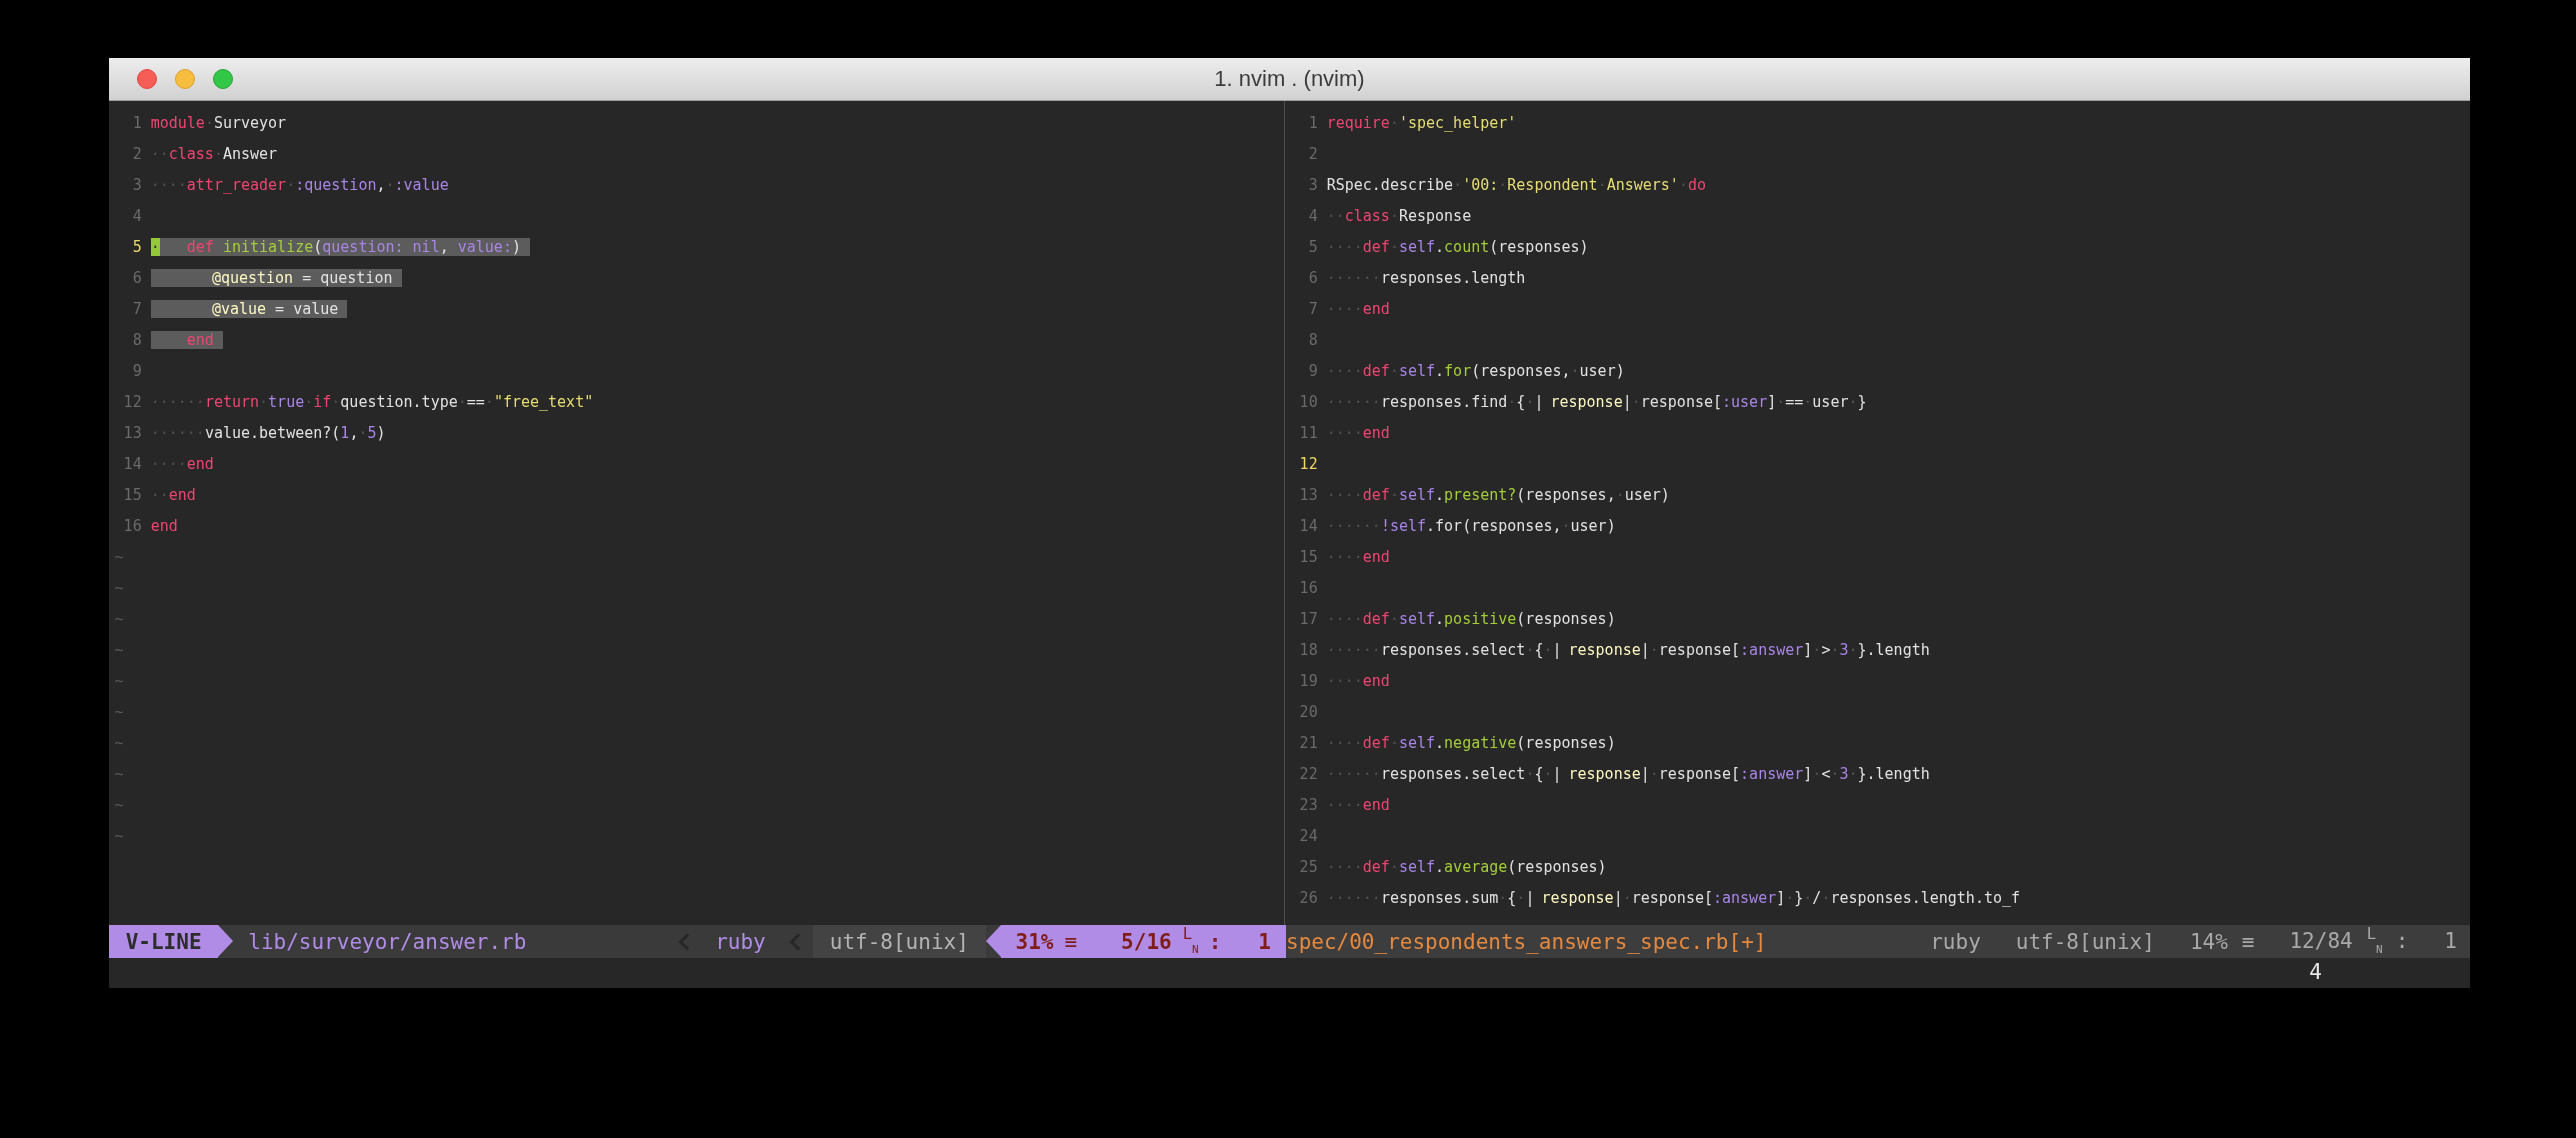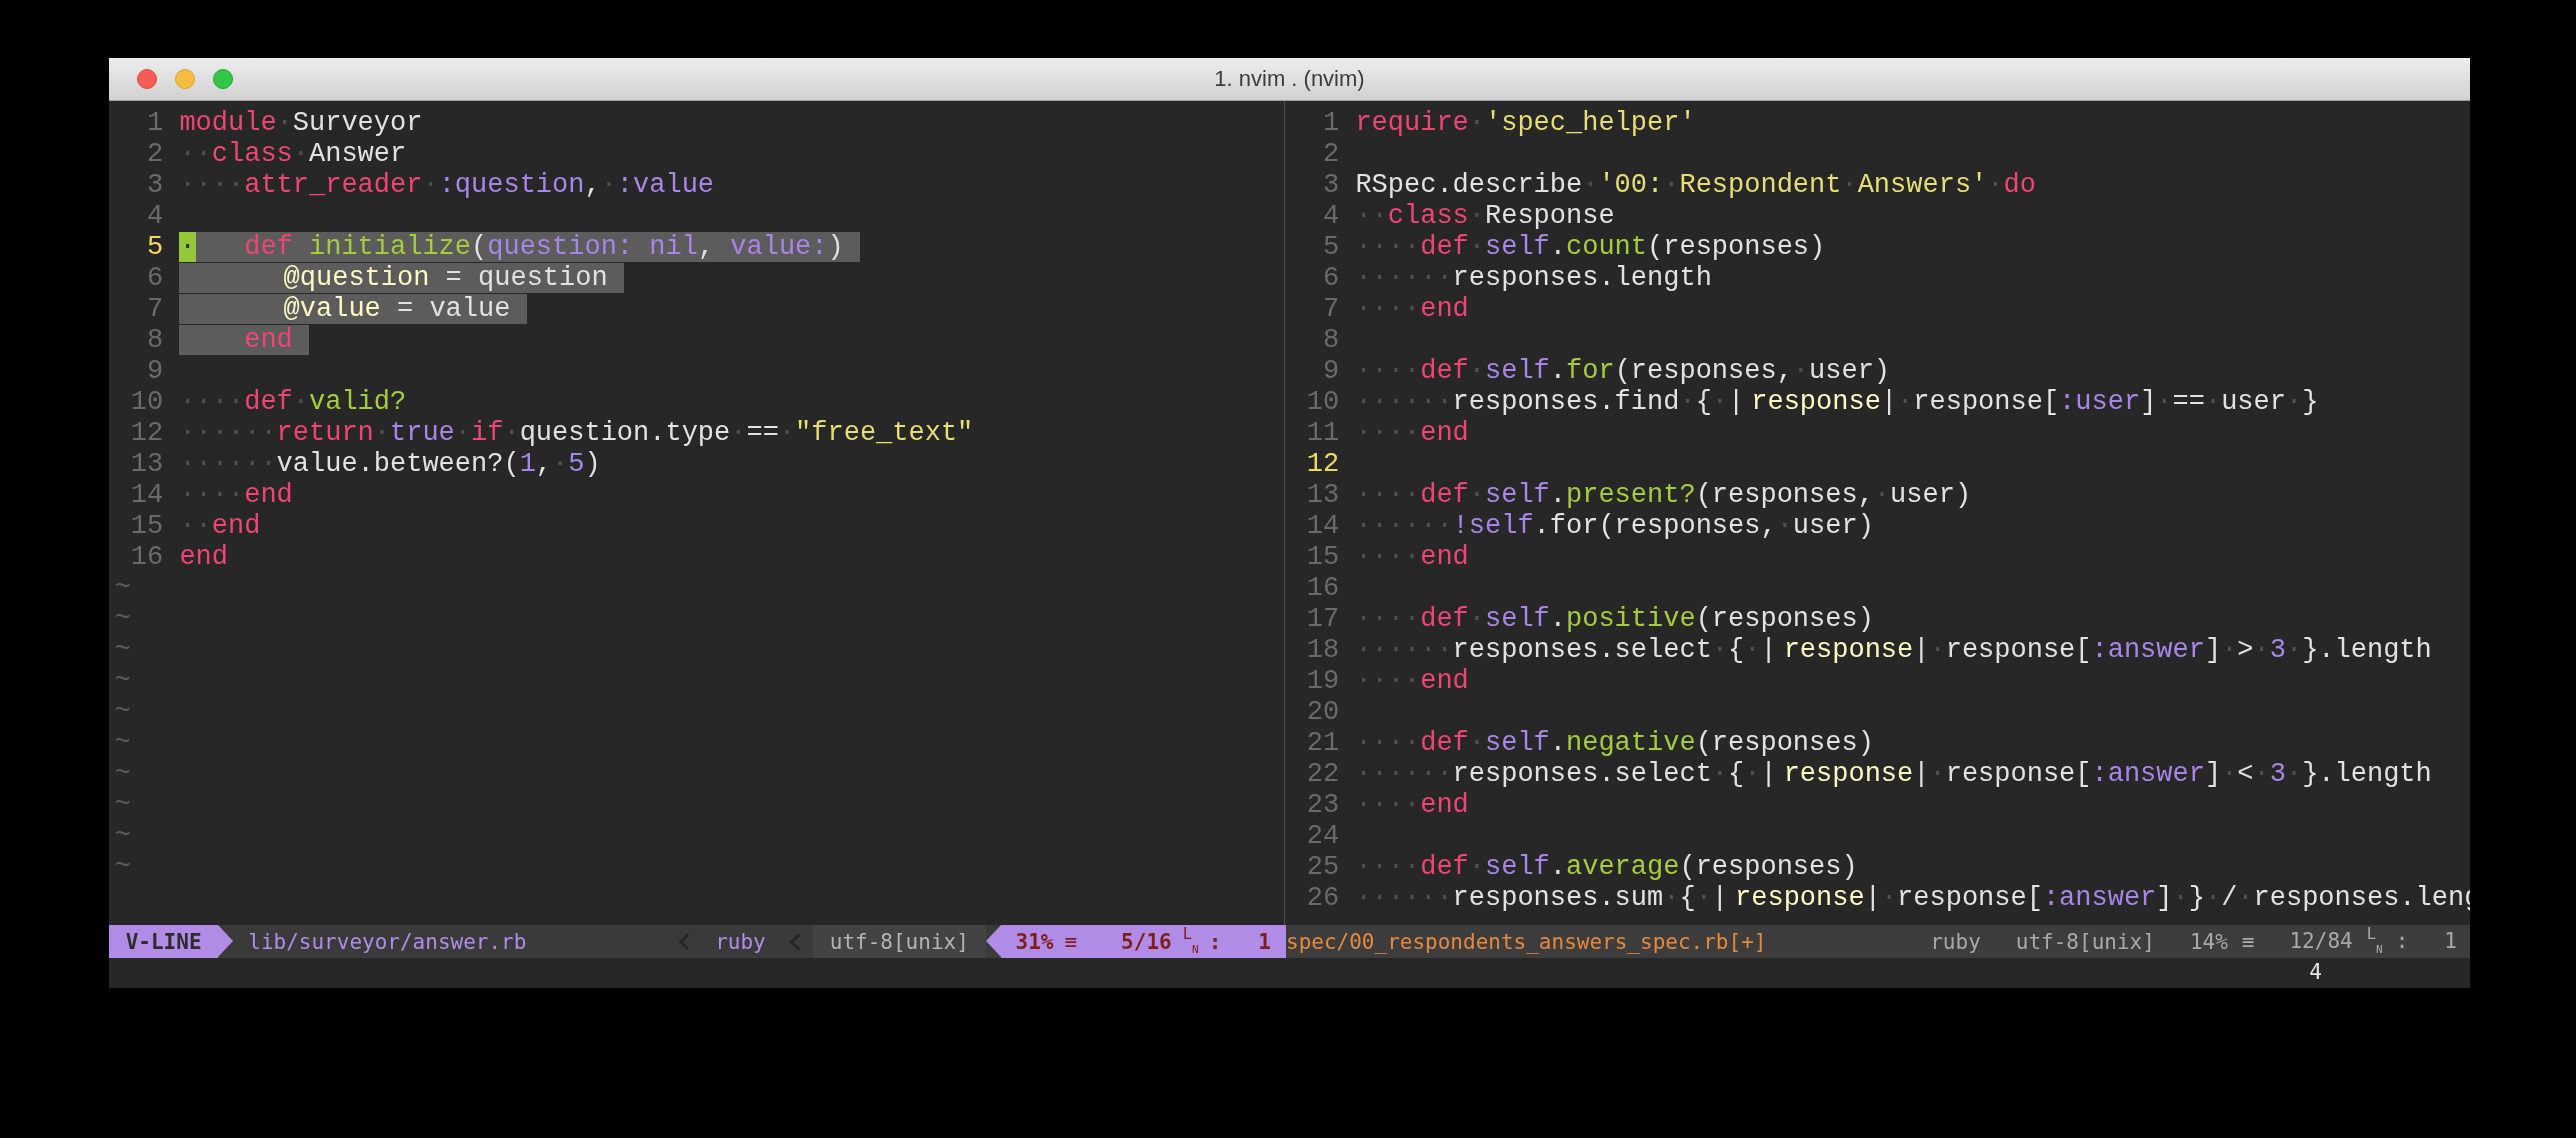--- a/index.html
+++ b/index.html
@@ -16,21 +16,21 @@
     display:flex;align-items:center;justify-content:center;
   }
   .traffic{position:absolute;left:28px;top:0;height:100%;display:flex;align-items:center;gap:17.6px;}
   .tl{width:20.4px;height:20.4px;border-radius:50%;}
   .tl.red{background:#f55d56;border:0.9px solid #e2463f;}
   .tl.yellow{background:#f6bd3e;border:0.9px solid #dfa032;}
   .tl.green{background:#33c748;border:0.9px solid #26a436;}
   .title-text{font-family:"Liberation Sans",sans-serif;font-size:22px;color:#3c3c3c;}
   
   .editor{position:absolute;top:43px;left:0;right:0;bottom:63px;display:flex;background:#272727;}
-  .pane{padding:6.5px 0 0 5.6px;overflow:hidden;font-size:27px;color:#e2e2e2;font-family:Liberation Mono, monospace;}
+  .pane{padding:6.5px 0 0 5.6px;overflow:hidden;font-size:15px;color:#e2e2e2;}
   .pane.left{width:1176px;border-right:0.9px solid #4e4e4e;}
   .pane.right{flex:1;}
   .line{height:31px;line-height:31px;white-space:pre;}
   .gut{display:inline-block;width:3ch;margin-right:1ch;text-align:right;color:#6a6a6a;}
   .gut.act{color:#eed964;}
   .tilde{color:#5a5a5a;}
   .tk-k{color:#ef4572;}
   .tk-m{color:#a5cd3a;}
   .tk-p{color:#a885e6;}
   .tk-c{color:#fef9c3;margin-left:7px;}
@@ -83,21 +83,20 @@
     <div class="pane left" id="pane-left">
         <div class="line"><span class="gut">1</span><span><span class="tk-k">module</span><span class="tk-ws">·</span><span class="tk-n">Surveyor</span></span></div>
         <div class="line"><span class="gut">2</span><span><span class="tk-ws">··</span><span class="tk-k">class</span><span class="tk-ws">·</span><span class="tk-n">Answer</span></span></div>
         <div class="line"><span class="gut">3</span><span><span class="tk-ws">····</span><span class="tk-k">attr_reader</span><span class="tk-ws">·</span><span class="tk-p">:question</span><span class="tk-n">,</span><span class="tk-ws">·</span><span class="tk-p">:value</span></span></div>
         <div class="line"><span class="gut">4</span><span></span></div>
         <div class="line"><span class="gut act">5</span><span class="selwrap"><span class="tk-cur">·</span><span class="tk-n">   </span><span class="tk-k">def</span><span class="tk-n"> </span><span class="tk-m">initialize</span><span class="tk-n">(</span><span class="tk-p">question:</span><span class="tk-n"> </span><span class="tk-p">nil</span><span class="tk-n">, </span><span class="tk-p">value:</span><span class="tk-n">)</span> </span></div>
         <div class="line"><span class="gut">6</span><span class="selwrap"><span class="tk-n">      </span><span class="tk-c">@question</span><span class="tk-n"> = question</span> </span></div>
         <div class="line"><span class="gut">7</span><span class="selwrap"><span class="tk-n">      </span><span class="tk-c">@value</span><span class="tk-n"> = value</span> </span></div>
         <div class="line"><span class="gut">8</span><span class="selwrap"><span class="tk-n">    </span><span class="tk-k">end</span> </span></div>
         <div class="line"><span class="gut">9</span><span></span></div>
-        <div class="line"><span class="gut">10</span><span><span class="tk-ws">····</span><span class="tk-k">def</span><span class="tk-ws">·</span><span class="tk-m">valid?</span></span></div>
         <div class="line"><span class="gut">12</span><span><span class="tk-ws">······</span><span class="tk-k">return</span><span class="tk-ws">·</span><span class="tk-p">true</span><span class="tk-ws">·</span><span class="tk-k">if</span><span class="tk-ws">·</span><span class="tk-n">question.type</span><span class="tk-ws">·</span><span class="tk-n">==</span><span class="tk-ws">·</span><span class="tk-s">"free_text"</span></span></div>
         <div class="line"><span class="gut">13</span><span><span class="tk-ws">······</span><span class="tk-n">value.between?(</span><span class="tk-p">1</span><span class="tk-n">,</span><span class="tk-ws">·</span><span class="tk-p">5</span><span class="tk-n">)</span></span></div>
         <div class="line"><span class="gut">14</span><span><span class="tk-ws">····</span><span class="tk-k">end</span></span></div>
         <div class="line"><span class="gut">15</span><span><span class="tk-ws">··</span><span class="tk-k">end</span></span></div>
         <div class="line"><span class="gut">16</span><span><span class="tk-k">end</span></span></div>
         <div class="line"><span class="tilde">~</span></div>
         <div class="line"><span class="tilde">~</span></div>
         <div class="line"><span class="tilde">~</span></div>
         <div class="line"><span class="tilde">~</span></div>
         <div class="line"><span class="tilde">~</span></div>

